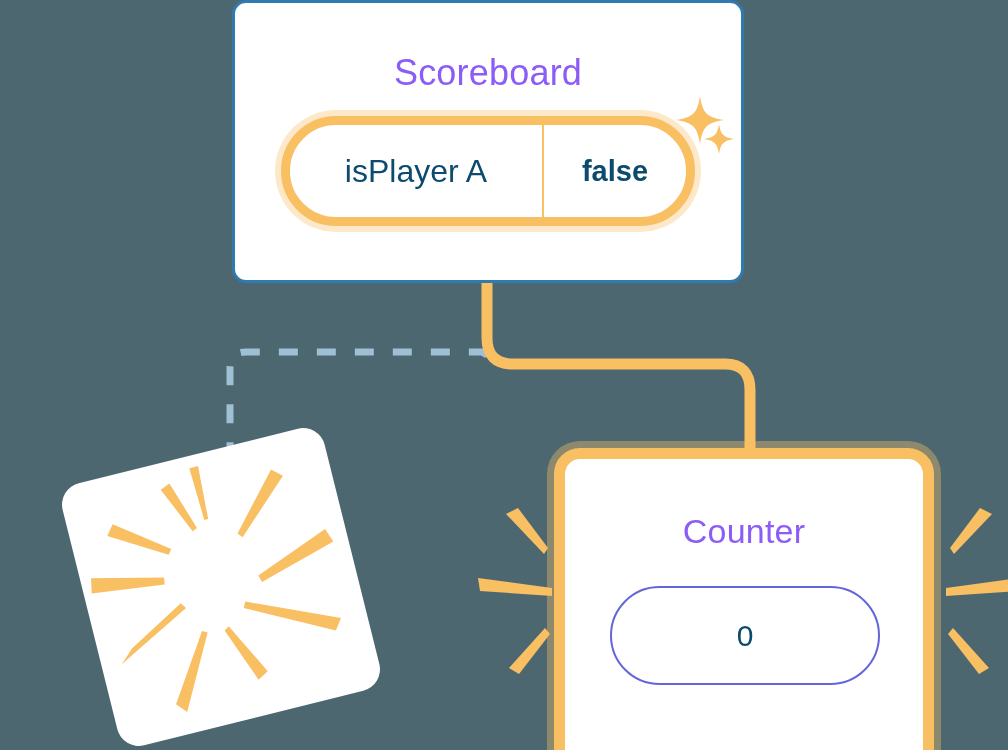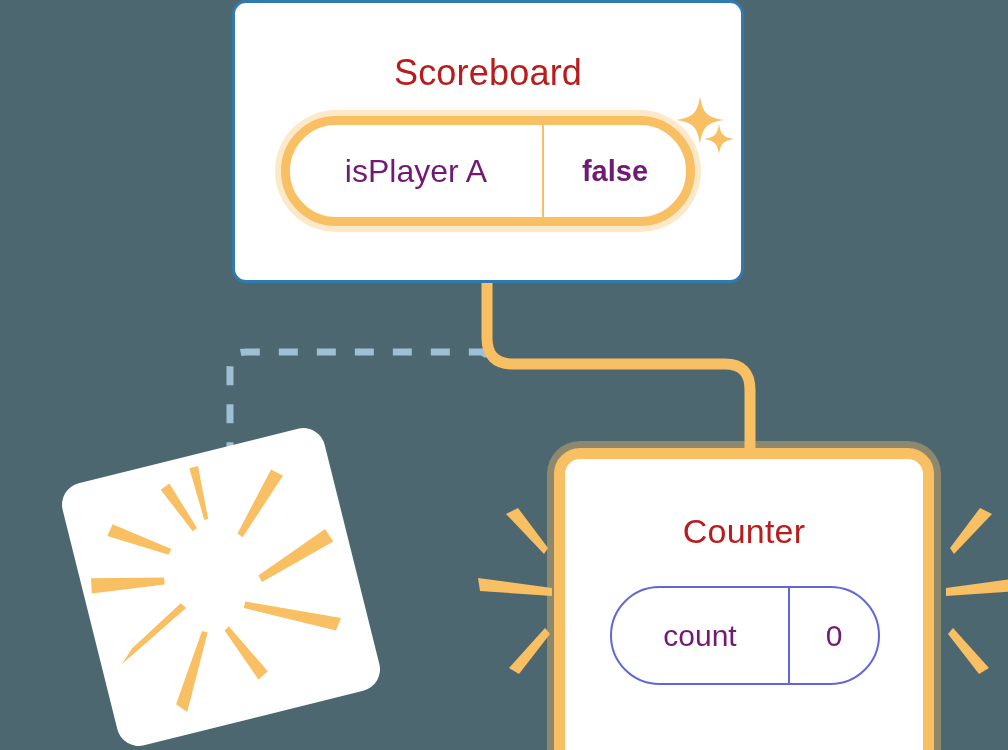--- a/index.html
+++ b/index.html
@@ -55,41 +55,41 @@
     width: 380px;
     height: 365px;
     border: 11px solid #f9bf63;
     border-radius: 26px;
     box-shadow: 0 0 0 7px rgba(249,191,99,0.38);
     z-index: 3;
   }
 
   .card-title {
     text-align: center;
-    color: #b91c1c;
+    color: #8b5cf6;
     font-size: 36px;
     font-weight: 400;
     letter-spacing: 0.2px;
   }
   #scoreboard-card .card-title { margin-top: 49px; }
   #counter-card .card-title { margin-top: 53px; font-size: 34px; }
 
   
   .pill {
     display: flex;
     align-items: stretch;
     background: #ffffff;
     box-sizing: border-box;
     overflow: hidden;
   }
   .pill-key, .pill-val {
     display: flex;
     align-items: center;
     justify-content: center;
-    color: #701a75;
+    color: #0c4a6e;
     white-space: nowrap;
   }
 
   
   #scoreboard-pill {
     position: absolute;
     left: 46px;
     top: 113px;
     width: 414px;
     height: 110px;
@@ -215,18 +215,17 @@
       <polygon points="54,18 42,12 12,52 16,58"></polygon>
       <polygon points="82,82 80,95 8,100 8,92"></polygon>
       <polygon points="51,172 41,178 10,138 15,132"></polygon>
     </g>
   </svg>
 
   <div class="card" id="counter-card">
     <div class="card-title">Counter</div>
 
     <div class="pill" id="counter-pill">
-      <div class="pill-key">count</div>
       <div class="pill-val">0</div>
     </div>
   </div>
 
 </div>
 
 </body></html>

